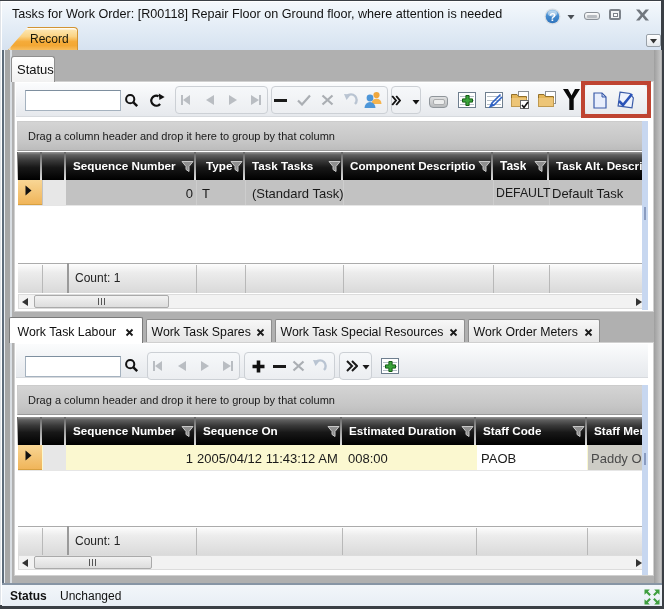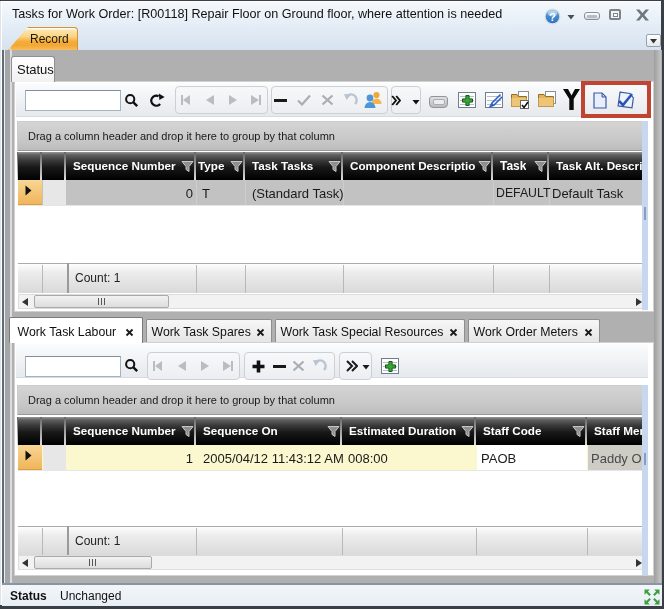--- a/index.html
+++ b/index.html
@@ -162,21 +162,21 @@
 <span class="t" style="left:28px;top:130px;font-size:11px;color:#1a1a1a;">Drag a column header and drop it here to group by that column</span>
 <div style="left:17px;top:152px;width:624px;height:28px;background:linear-gradient(#666,#aaa 60%,#ddd);"></div>
 <div style="left:18px;top:152px;width:22px;height:28px;background:linear-gradient(#989898 0%,#606060 10%,#3a3a3a 30%,#181818 55%,#000 100%);overflow:hidden;"></div>
 <div style="left:42px;top:152px;width:22px;height:28px;background:linear-gradient(#989898 0%,#606060 10%,#3a3a3a 30%,#181818 55%,#000 100%);overflow:hidden;"></div>
 <div style="left:66px;top:152px;width:128px;height:28px;background:linear-gradient(#989898 0%,#606060 10%,#3a3a3a 30%,#181818 55%,#000 100%);overflow:hidden;"></div>
 <span class="t" style="left:73px;top:159px;font-size:11.7px;font-weight:bold;color:#fff;max-width:110px;overflow:hidden;">Sequence Number</span>
 <svg style="left:181px;top:160px;" width="13" height="13" viewBox="0 0 13 13">
 <path d="M1 1.5 L12 1.5 L8 6.5 L8 11.5 L5 9.5 L5 6.5 Z" fill="#8f8f8f" stroke="#c8c8c8" stroke-width="1"></path>
   </svg>
 <div style="left:196px;top:152px;width:47px;height:28px;background:linear-gradient(#989898 0%,#606060 10%,#3a3a3a 30%,#181818 55%,#000 100%);overflow:hidden;"></div>
-<span class="t" style="left:198px;top:159px;font-size:11.7px;font-weight:bold;color:#fff;max-width:29px;overflow:hidden;">Type</span>
+<span class="t" style="left:206px;top:159px;font-size:11.7px;font-weight:bold;color:#fff;max-width:29px;overflow:hidden;">Type</span>
 <svg style="left:230px;top:160px;" width="13" height="13" viewBox="0 0 13 13">
 <path d="M1 1.5 L12 1.5 L8 6.5 L8 11.5 L5 9.5 L5 6.5 Z" fill="#8f8f8f" stroke="#c8c8c8" stroke-width="1"></path>
   </svg>
 <div style="left:245px;top:152px;width:96px;height:28px;background:linear-gradient(#989898 0%,#606060 10%,#3a3a3a 30%,#181818 55%,#000 100%);overflow:hidden;"></div>
 <span class="t" style="left:252px;top:159px;font-size:11.7px;font-weight:bold;color:#fff;max-width:78px;overflow:hidden;">Task Tasks</span>
 <svg style="left:328px;top:160px;" width="13" height="13" viewBox="0 0 13 13">
 <path d="M1 1.5 L12 1.5 L8 6.5 L8 11.5 L5 9.5 L5 6.5 Z" fill="#8f8f8f" stroke="#c8c8c8" stroke-width="1"></path>
   </svg>
 <div style="left:343px;top:152px;width:148px;height:28px;background:linear-gradient(#989898 0%,#606060 10%,#3a3a3a 30%,#181818 55%,#000 100%);overflow:hidden;"></div>
 <span class="t" style="left:350px;top:159px;font-size:11.7px;font-weight:bold;color:#fff;max-width:130px;overflow:hidden;">Component Descriptio</span>
@@ -331,21 +331,21 @@
 <span class="t" style="z-index:2;left:594px;top:424px;font-size:11.7px;font-weight:bold;color:#fff;max-width:49px;overflow:hidden;">Staff Memb</span>
 <div style="left:18px;top:445px;width:624px;height:26px;background:#fbf8d0;border-bottom:1px solid #e6e6e6;z-index:2;"></div>
 <div style="left:18px;top:445px;width:24px;height:25px;background:linear-gradient(#f8d695,#f0b55a);border-bottom:1px solid #d8a040;z-index:2;"></div>
 <svg style="left:25px;top:450px;z-index:2;" width="7" height="11" viewBox="0 0 7 11">
     <path d="M0.5 0.5 L6.5 5.5 L0.5 10.5 Z" fill="#111"></path>
   </svg>
 <div style="left:43px;top:445px;width:23px;height:25px;background:#e7e7e7;z-index:2;"></div>
 <div style="left:477px;top:445px;width:110px;height:25px;background:#fff;z-index:2;"></div>
 <div style="left:588px;top:445px;width:54px;height:25px;background:#cdccc5;z-index:2;"></div>
 <span class="t" style="left:66px;top:451px;width:127px;font-size:13px;color:#1a1a1a;text-align:right;z-index:2;">1</span>
-<span class="t" style="left:203px;top:451px;font-size:13px;color:#1a1a1a;z-index:2;">2005/04/12 11:43:12 AM</span>
+<span class="t" style="left:197px;top:451px;font-size:13px;color:#1a1a1a;z-index:2;">2005/04/12 11:43:12 AM</span>
 <span class="t" style="left:348px;top:451px;font-size:13px;color:#1a1a1a;z-index:2;">008:00</span>
 <span class="t" style="left:481px;top:451px;font-size:13px;color:#1a1a1a;z-index:2;">PAOB</span>
 <span class="t" style="left:591px;top:451px;width:51px;font-size:13px;color:#4a4a4a;overflow:hidden;z-index:2;">Paddy O'Brien</span>
 
 <div style="z-index:2;left:18px;top:526px;width:624px;height:30px;background:linear-gradient(#fdfdfd,#ececec 30%,#d9d9d9);border-top:1px solid #ababab;"></div>
 <div style="z-index:2;left:42px;top:528px;width:1px;height:28px;background:#b8b8b8;"></div>
 <div style="z-index:2;left:196px;top:528px;width:1px;height:28px;background:#b8b8b8;"></div>
 <div style="z-index:2;left:342px;top:528px;width:1px;height:28px;background:#b8b8b8;"></div>
 <div style="z-index:2;left:476px;top:528px;width:1px;height:28px;background:#b8b8b8;"></div>
 <div style="z-index:2;left:587px;top:528px;width:1px;height:28px;background:#b8b8b8;"></div>

